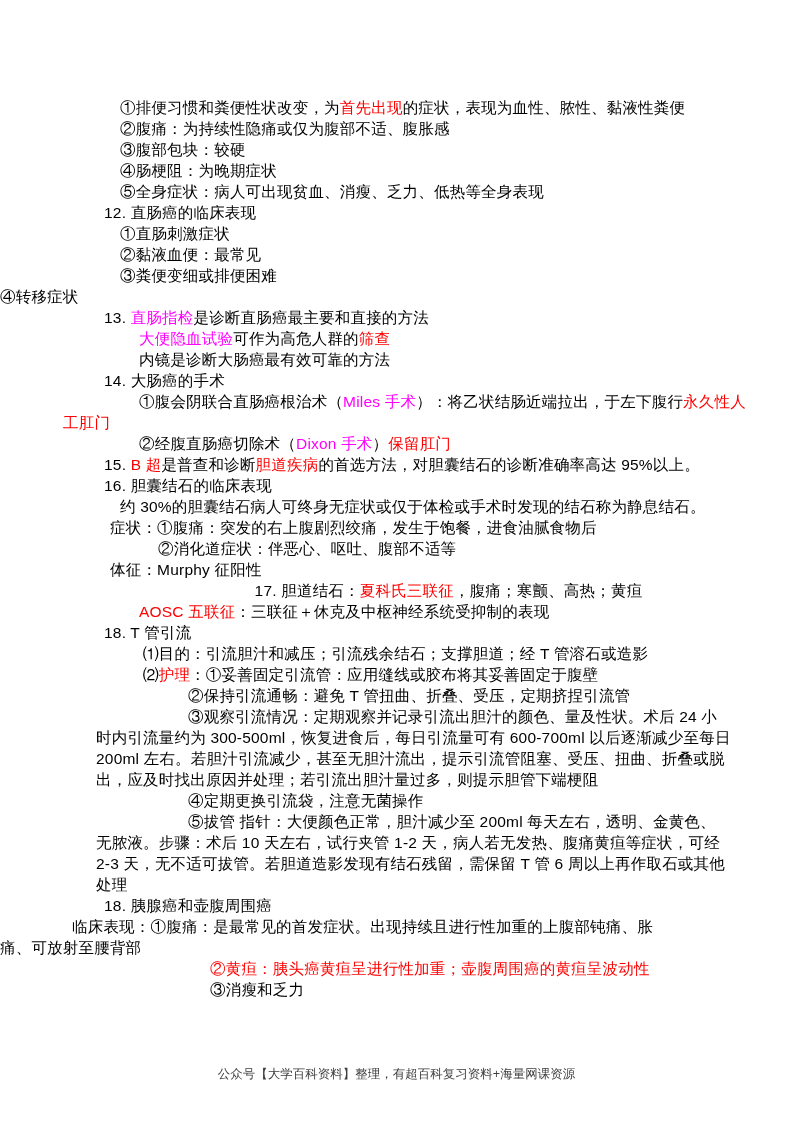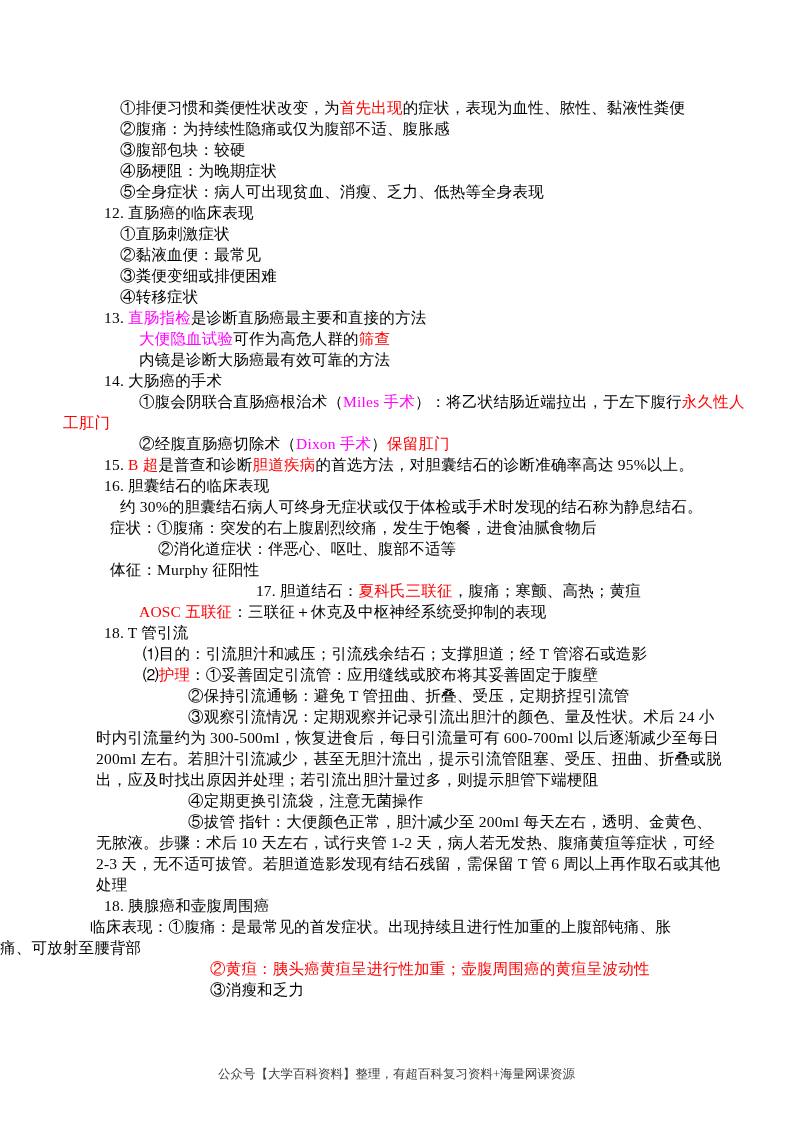--- a/index.html
+++ b/index.html
@@ -1,21 +1,21 @@
 <!DOCTYPE html>
 <html style="--k: #000000; --r: #fe0000; --m: #ff00fe; --f: #3d3d3d;"><head>
 <meta charset="utf-8">
 <style>
   html,body{margin:0;padding:0;background:#fff;}
   .page{
     position:relative;
     width:793px;height:1122px;
     background:#ffffff;
     overflow:hidden;
-    font-family:Liberation Serif, serif;
+    font-family:Liberation Sans, sans-serif;
   }
   .doc{position:absolute;top:97px;left:0;right:0;}
   .line{
     font-size:15.5px;
     line-height:21px;
     height:21px;
     white-space:pre;
     letter-spacing:0.2px;
     color:var(--k,#000);
   }
@@ -38,21 +38,21 @@
   <div class="doc">
       <div class="line" style="padding-left: 120px;"><span class="k">①排便习惯和粪便性状改变，为</span><span class="r">首先出现</span><span class="k">的症状，表现为血性、脓性、黏液性粪便</span></div>
       <div class="line" style="padding-left: 120px;"><span class="k">②腹痛：为持续性隐痛或仅为腹部不适、腹胀感</span></div>
       <div class="line" style="padding-left: 120px;"><span class="k">③腹部包块：较硬</span></div>
       <div class="line" style="padding-left: 120px;"><span class="k">④肠梗阻：为晚期症状</span></div>
       <div class="line" style="padding-left: 120px;"><span class="k">⑤全身症状：病人可出现贫血、消瘦、乏力、低热等全身表现</span></div>
       <div class="line" style="padding-left: 104px;"><span class="k">12. 直肠癌的临床表现</span></div>
       <div class="line" style="padding-left: 120px;"><span class="k">①直肠刺激症状</span></div>
       <div class="line" style="padding-left: 120px;"><span class="k">②黏液血便：最常见</span></div>
       <div class="line" style="padding-left: 120px;"><span class="k">③粪便变细或排便困难</span></div>
-      <div class="line" style="padding-left: 120px;"><span class="k">④转移症状</span></div>
+      <div class="line" style=""><span class="k">④转移症状</span></div>
       <div class="line" style="padding-left: 104px;"><span class="k">13. </span><span class="m">直肠指检</span><span class="k">是诊断直肠癌最主要和直接的方法</span></div>
       <div class="line" style="padding-left: 139px;"><span class="m">大便隐血试验</span><span class="k">可作为高危人群的</span><span class="r">筛查</span></div>
       <div class="line" style="padding-left: 139px;"><span class="k">内镜是诊断大肠癌最有效可靠的方法</span></div>
       <div class="line" style="padding-left: 104px;"><span class="k">14. 大肠癌的手术</span></div>
       <div class="line" style="padding-left: 139px;"><span class="k">①腹会阴联合直肠癌根治术（</span><span class="m">Miles 手术</span><span class="k">）：将乙状结肠近端拉出，于左下腹行</span><span class="r">永久性人</span></div>
       <div class="line" style="padding-left: 63px;"><span class="r">工肛门</span></div>
       <div class="line" style="padding-left: 139px;"><span class="k">②经腹直肠癌切除术（</span><span class="m">Dixon 手术</span><span class="k">）</span><span class="r">保留肛门</span></div>
       <div class="line" style="padding-left: 104px;"><span class="k">15. </span><span class="r">B 超</span><span class="k">是普查和诊断</span><span class="r">胆道疾病</span><span class="k">的首选方法，对胆囊结石的诊断准确率高达 95%以上。</span></div>
       <div class="line" style="padding-left: 104px;"><span class="k">16. 胆囊结石的临床表现</span></div>
       <div class="line" style="padding-left: 120px;"><span class="k">约 30%的胆囊结石病人可终身无症状或仅于体检或手术时发现的结石称为静息结石。</span></div>
@@ -68,19 +68,19 @@
       <div class="line" style="padding-left: 188px;"><span class="k">③观察引流情况：定期观察并记录引流出胆汁的颜色、量及性状。术后 24 小</span></div>
       <div class="line" style="padding-left: 96px;"><span class="k">时内引流量约为 300-500ml，恢复进食后，每日引流量可有 600-700ml 以后逐渐减少至每日</span></div>
       <div class="line" style="padding-left: 96px;"><span class="k">200ml 左右。若胆汁引流减少，甚至无胆汁流出，提示引流管阻塞、受压、扭曲、折叠或脱</span></div>
       <div class="line" style="padding-left: 96px;"><span class="k">出，应及时找出原因并处理；若引流出胆汁量过多，则提示胆管下端梗阻</span></div>
       <div class="line" style="padding-left: 188px;"><span class="k">④定期更换引流袋，注意无菌操作</span></div>
       <div class="line" style="padding-left: 188px;"><span class="k">⑤拔管 指针：大便颜色正常，胆汁减少至 200ml 每天左右，透明、金黄色、</span></div>
       <div class="line" style="padding-left: 96px;"><span class="k">无脓液。步骤：术后 10 天左右，试行夹管 1-2 天，病人若无发热、腹痛黄疸等症状，可经</span></div>
       <div class="line" style="padding-left: 96px;"><span class="k">2-3 天，无不适可拔管。若胆道造影发现有结石残留，需保留 T 管 6 周以上再作取石或其他</span></div>
       <div class="line" style="padding-left: 96px;"><span class="k">处理</span></div>
       <div class="line" style="padding-left: 104px;"><span class="k">18. 胰腺癌和壶腹周围癌</span></div>
-      <div class="line" style="padding-left: 90px;"><span class="k">临床表现：①腹痛：是最常见的首发症状。出现持续且进行性加重的上腹部钝痛、胀</span></div>
+      <div class="line" style="padding-left: 72px;"><span class="k">临床表现：①腹痛：是最常见的首发症状。出现持续且进行性加重的上腹部钝痛、胀</span></div>
       <div class="line" style=""><span class="k">痛、可放射至腰背部</span></div>
       <div class="line" style="padding-left: 210px;"><span class="r">②黄疸：胰头癌黄疸呈进行性加重；壶腹周围癌的黄疸呈波动性</span></div>
       <div class="line" style="padding-left: 210px;"><span class="k">③消瘦和乏力</span></div>
     </div>
   <div class="footer">公众号【大学百科资料】整理，有超百科复习资料+海量网课资源</div>
 </div>
 
 </body></html>

